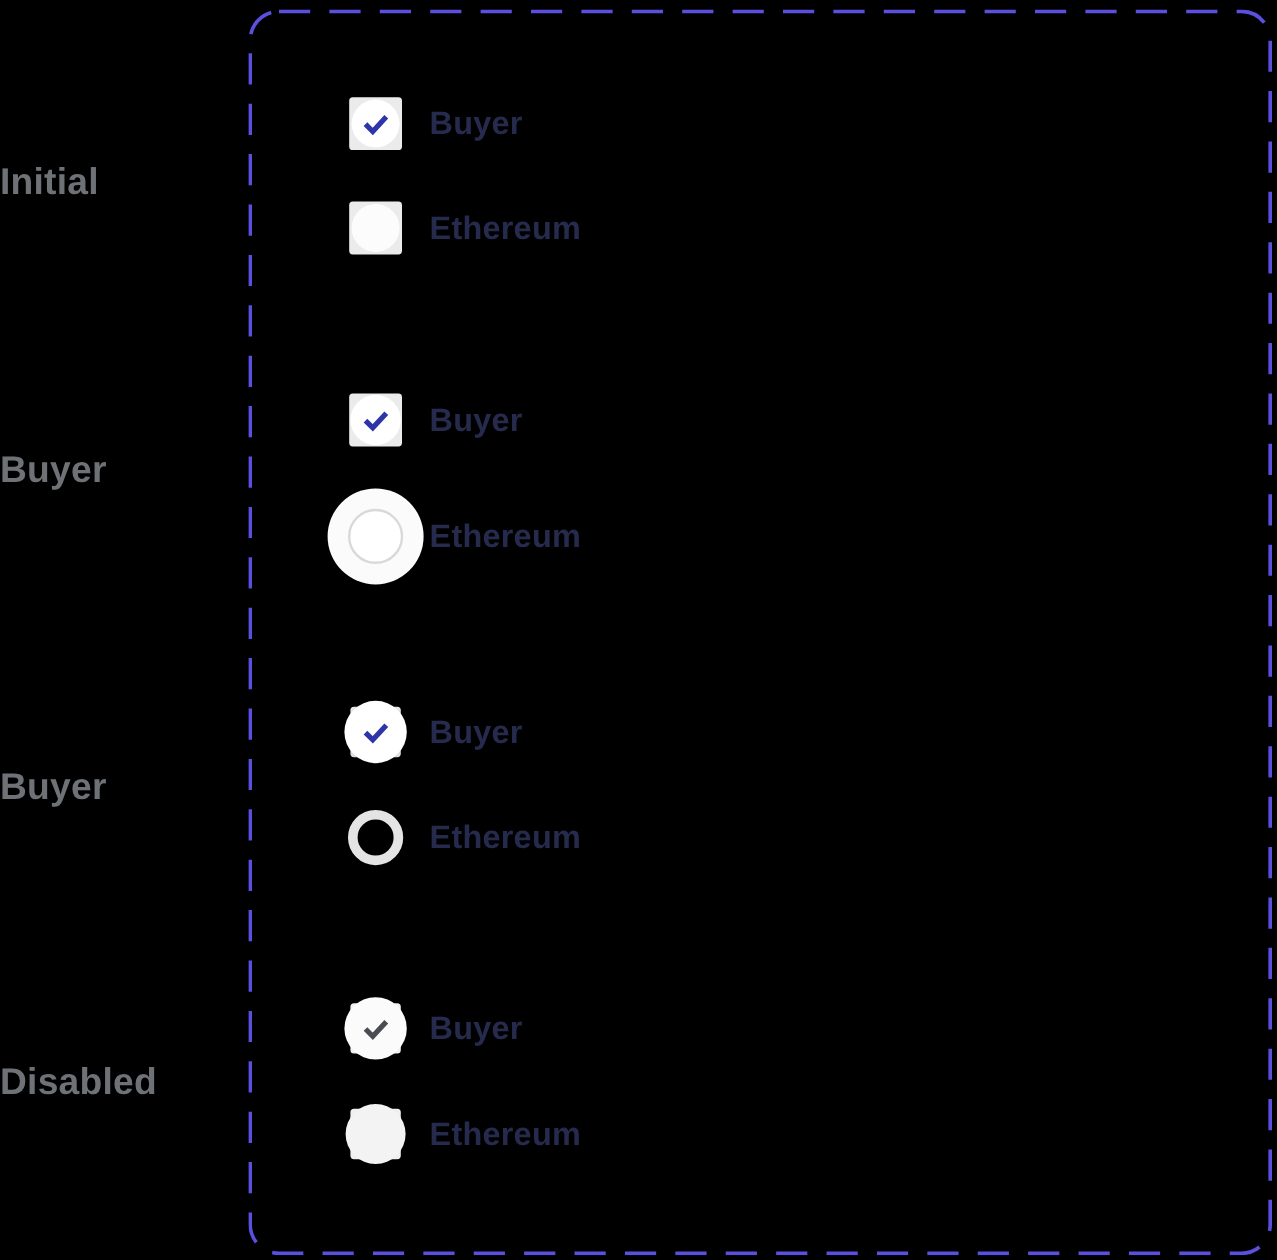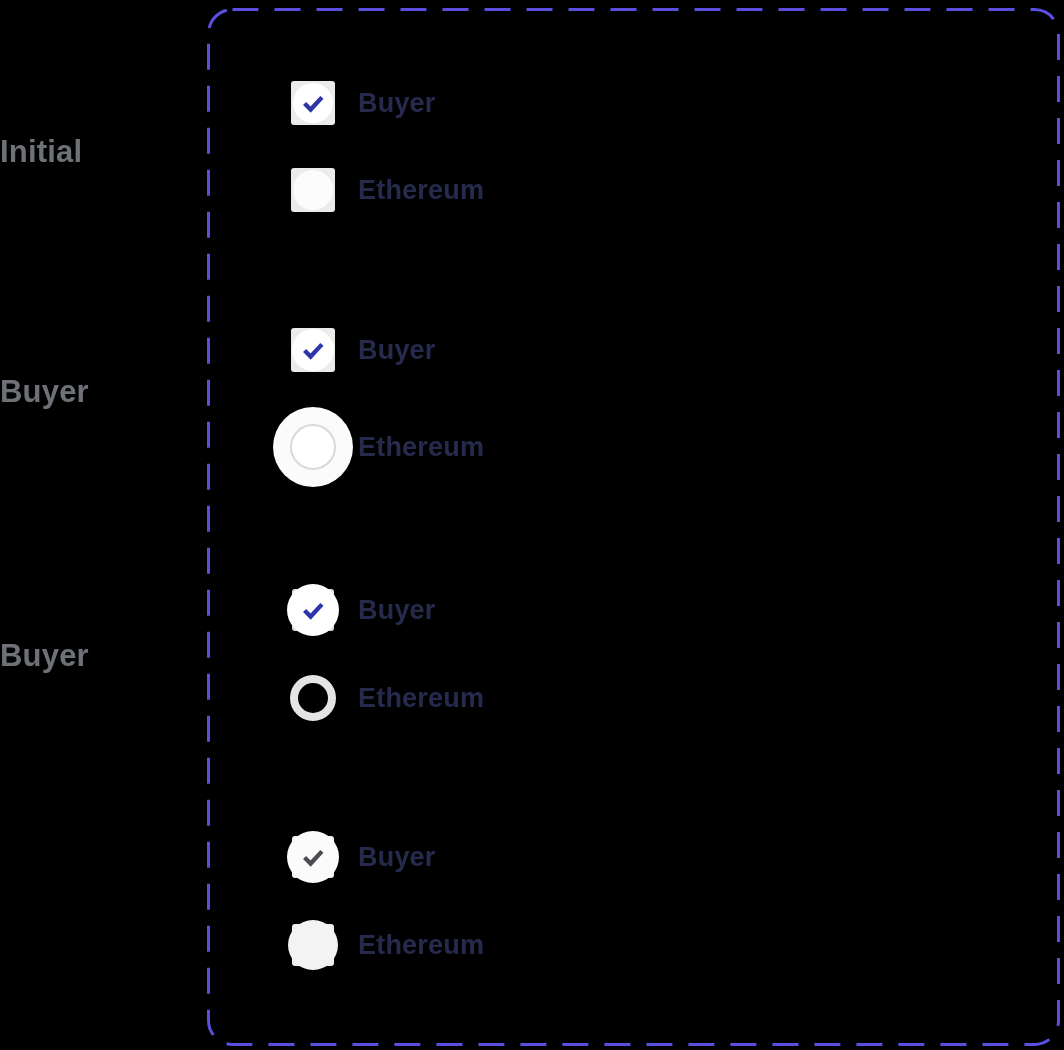--- a/index.html
+++ b/index.html
@@ -101,20 +101,21 @@
   .disabled.unchecked .circle{ width: 50px; height: 50px; background: #f3f3f3; }
 </style>
 </head>
 <body>
 
 <div class="stage">
 
   <div class="state-label" style="top:152px">Initial</div>
   <div class="state-label" style="top:392px">Buyer</div>
   <div class="state-label" style="top:656px">Buyer</div>
+  <div class="state-label" style="top:902px">Disabled</div>
 
   <div class="panel">
     <svg class="panel-border" width="853" height="1038" viewBox="0 0 853 1038" fill="none" xmlns="http://www.w3.org/2000/svg">
       <rect x="1.5" y="1.5" width="850" height="1035" rx="24" stroke="currentColor" stroke-width="3" stroke-dasharray="26 16"></rect>
     </svg>
 
     <div class="option-row" style="top:95px">
       <span class="control initial checked">
         <span class="tile"></span>
         <span class="circle"></span>

